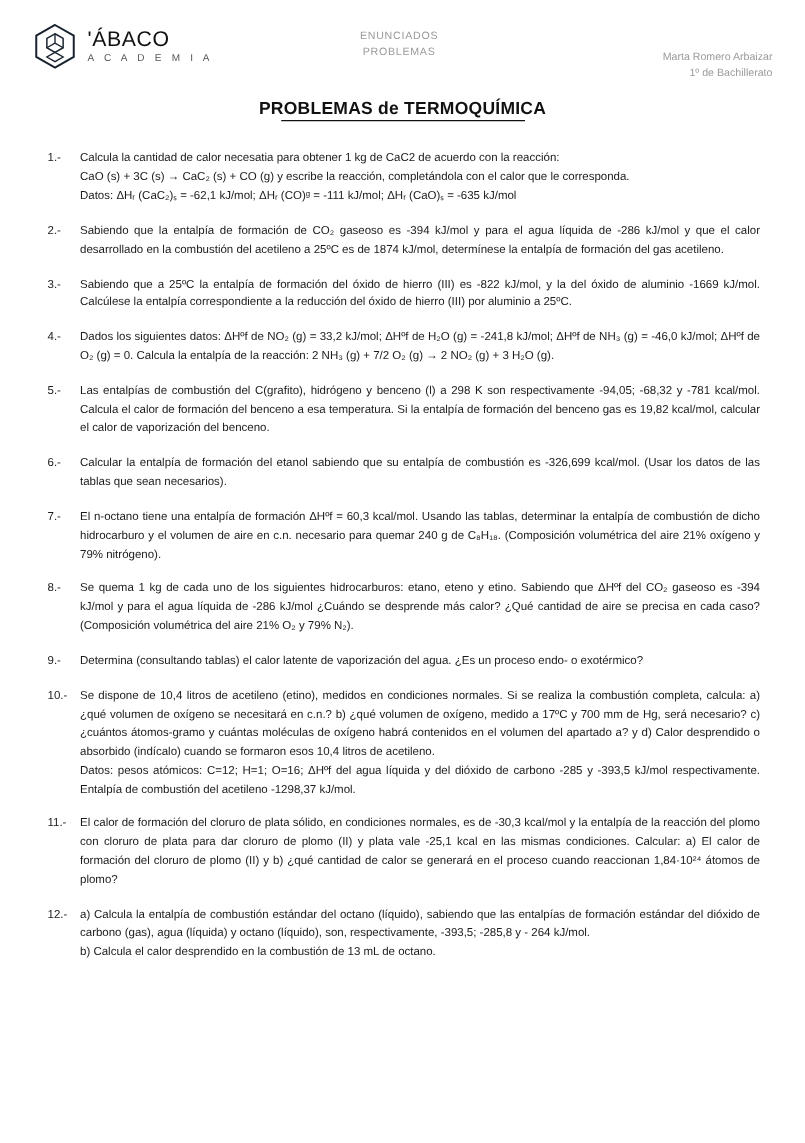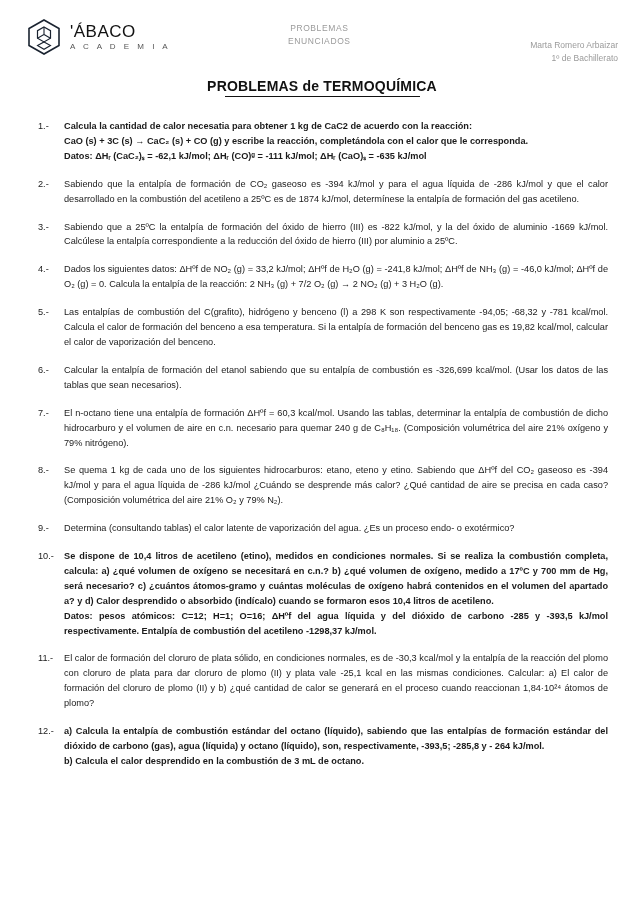--- a/index.html
+++ b/index.html
@@ -134,21 +134,20 @@
     color: #1b1b1b;
     white-space: nowrap;
   }
   .p-body {
     flex: 1;
     text-align: justify;
     text-justify: inter-word;
   }
   .p-body .line {
     display: block;
-    font-weight: bold;
   }
 </style>
 </head>
 <body>
 
 <div class="page">
 
 
   <div class="content">
 
@@ -163,22 +162,22 @@
             <polygon points="18,23.9 24.5,27.6 18,31.3 11.5,27.6" stroke="#1a2330" stroke-width="1.1" fill="none"></polygon>
           </svg>
         </span>
         <span class="brand-text">
           <div class="brand-name">'ÁBACO</div>
           <div class="brand-sub">A C A D E M I A</div>
         </span>
       </div>
 
       <div class="header-center">
+        <div>ENUNCIADOS</div>
         <div>PROBLEMAS</div>
-        <div>ENUNCIADOS</div>
       </div>
 
       <div class="header-right">
         <div>Marta Romero Arbaizar</div>
         <div>1º de Bachillerato</div>
       </div>
 
     </header>
 
     <h1 class="doc-title">PROBLEMAS de TERMOQUÍMICA</h1>
@@ -245,20 +244,20 @@
 
       <div class="problem">
         <div class="p-num">11.-</div>
         <div class="p-body">El calor de formación del cloruro de plata sólido, en condiciones normales, es de -30,3 kcal/mol y la entalpía de la reacción del plomo con cloruro de plata para dar cloruro de plomo (II) y plata vale -25,1 kcal en las mismas condiciones. Calcular: a) El calor de formación del cloruro de plomo (II) y b) ¿qué cantidad de calor se generará en el proceso cuando reaccionan 1,84·10²⁴ átomos de plomo?</div>
       </div>
 
       <div class="problem">
         <div class="p-num">12.-</div>
         <div class="p-body">
           <span class="line">a) Calcula la entalpía de combustión estándar del octano (líquido), sabiendo que las entalpías de formación estándar del dióxido de carbono (gas), agua (líquida) y octano (líquido), son, respectivamente, -393,5; -285,8 y - 264                                                                                                                           kJ/mol.</span>
-          <span class="line">b) Calcula el calor desprendido en la combustión de 3 mL de octano.</span>
+          <span class="line">b) Calcula el calor desprendido en la combustión de 13 mL de octano.</span>
         </div>
       </div>
 
     </div>
 
   </div>
 </div>
 
 </body></html>

